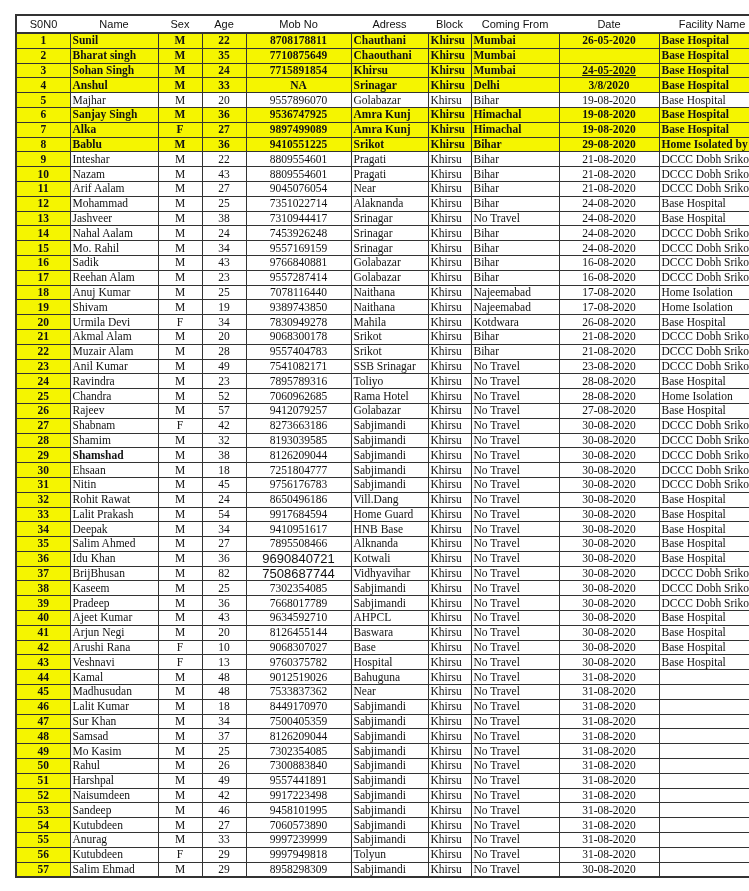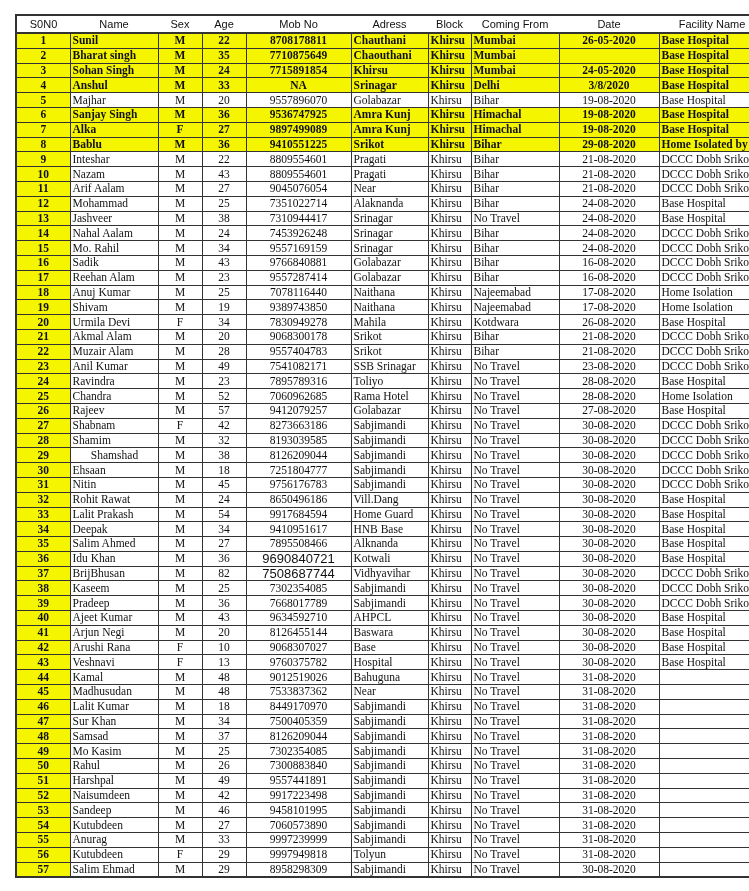--- a/index.html
+++ b/index.html
@@ -77,21 +77,21 @@
       </tr>
       <tr class="hl">
         <td class="c sono" style="font-weight: bold; background: rgb(245, 245, 0);">3</td>
         <td class="l" style="font-weight: bold; background: rgb(245, 245, 0);">Sohan Singh</td>
         <td class="c" style="font-weight: bold; background: rgb(245, 245, 0);">M</td>
         <td class="c" style="font-weight: bold; background: rgb(245, 245, 0);">24</td>
         <td class="c" style="font-weight: bold; background: rgb(245, 245, 0);">7715891854</td>
         <td class="l" style="background: rgb(245, 245, 0);">Khirsu</td>
         <td class="l" style="background: rgb(245, 245, 0);">Khirsu</td>
         <td class="l" style="background: rgb(245, 245, 0);">Mumbai</td>
-        <td class="c" style="font-weight: bold; background: rgb(245, 245, 0);">24-05-2020</td>
+        <td class="c" style="font-weight: bold; background: rgb(245, 245, 0); text-decoration: underline;">24-05-2020</td>
         <td class="l" style="background: rgb(245, 245, 0);">Base Hospital</td>
       </tr>
       <tr class="hl">
         <td class="c sono" style="font-weight: bold; background: rgb(245, 245, 0);">4</td>
         <td class="l" style="font-weight: bold; background: rgb(245, 245, 0);">Anshul</td>
         <td class="c" style="font-weight: bold; background: rgb(245, 245, 0);">M</td>
         <td class="c" style="font-weight: bold; background: rgb(245, 245, 0);">33</td>
         <td class="c" style="font-weight: bold; background: rgb(245, 245, 0);">NA</td>
         <td class="l" style="background: rgb(245, 245, 0);">Srinagar</td>
         <td class="l" style="background: rgb(245, 245, 0);">Khirsu</td>
@@ -382,21 +382,21 @@
         <td class="c" style="font-weight: normal;">32</td>
         <td class="c" style="font-weight: normal;">8193039585</td>
         <td class="l">Sabjimandi</td>
         <td class="l">Khirsu</td>
         <td class="l">No Travel</td>
         <td class="c" style="font-weight: normal;">30-08-2020</td>
         <td class="l">DCCC Dobh Srikot</td>
       </tr>
       <tr>
         <td class="c sono" style="font-weight: bold; background: rgb(245, 245, 0);">29</td>
-        <td class="l" style="font-weight: normal; text-align: center;">Shamshad</td>
+        <td class="l" style="font-weight: bold;">Shamshad</td>
         <td class="c" style="font-weight: normal;">M</td>
         <td class="c" style="font-weight: normal;">38</td>
         <td class="c" style="font-weight: normal;">8126209044</td>
         <td class="l">Sabjimandi</td>
         <td class="l">Khirsu</td>
         <td class="l">No Travel</td>
         <td class="c" style="font-weight: normal;">30-08-2020</td>
         <td class="l">DCCC Dobh Srikot</td>
       </tr>
       <tr>

